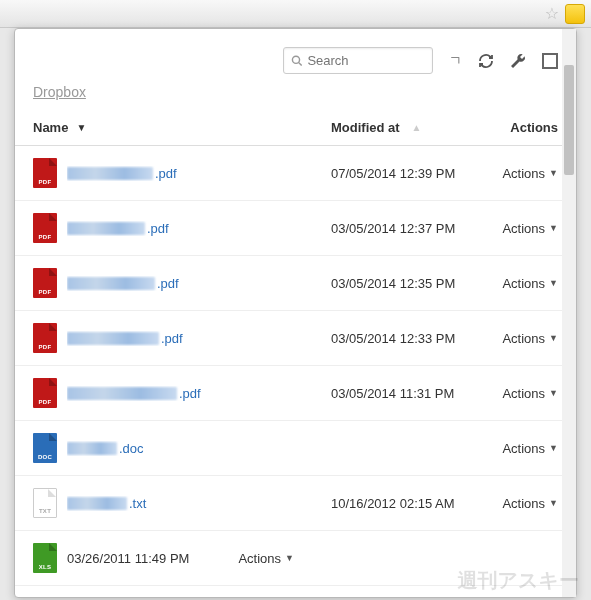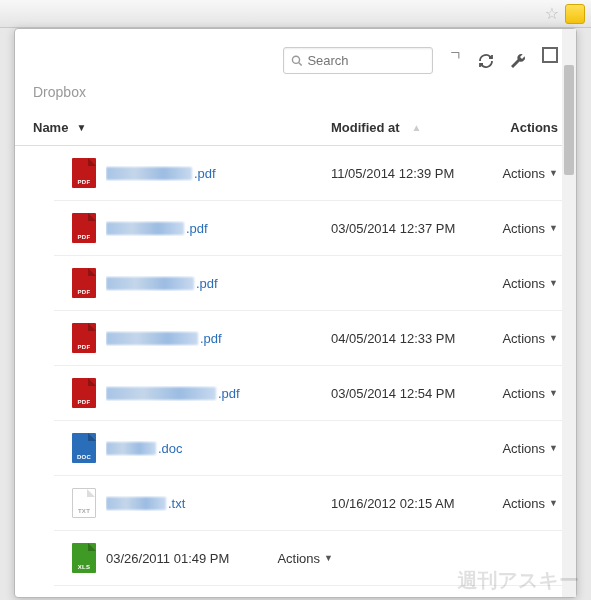--- a/index.html
+++ b/index.html
@@ -36,20 +36,21 @@
   background: #fff;
   border: 1px solid #b8b8b8;
   border-radius: 4px;
   box-shadow: 0 2px 10px rgba(0,0,0,.2);
   display: flex;
   flex-direction: column;
 }
 .toolbar {
   padding: 18px 18px 10px;
   display: flex;
+  align-items: center;
   justify-content: flex-end;
   gap: 16px;
 }
 .search-box {
   flex: 0 0 150px;
   border: 1px solid #ccc;
   border-radius: 3px;
   box-shadow: inset 0 1px 2px rgba(0,0,0,.08);
   padding: 5px 7px;
   display: flex;
@@ -71,20 +72,21 @@
 }
 .tool-icon svg { width: 16px; height: 16px; }
 .square-icon {
   width: 16px; height: 16px;
   border: 2px solid #666;
 }
 .breadcrumb {
   padding: 0 18px 10px;
   color: #999;
   font-size: 14px;
+  text-decoration: underline;
 }
 .table-header {
   display: flex;
   padding: 10px 18px;
   border-bottom: 1px solid #ddd;
   font-weight: 700;
   color: #333;
   font-size: 13px;
 }
 .col-name { flex: 1; display: flex; align-items: center; gap: 8px; }
@@ -95,21 +97,20 @@
 .list {
   flex: 1;
   overflow-y: auto;
 }
 .row {
   display: flex;
   align-items: center;
   padding: 12px 18px;
   border-bottom: 1px solid #eee;
   font-size: 13px;
-  margin-left: 39px;
 }
 .file-icon {
   width: 24px; height: 30px;
   margin-right: 10px;
   position: relative;
   border-radius: 1px;
   flex-shrink: 0;
 }
 .file-icon::before {
   content: "";
@@ -239,21 +240,21 @@
 
   <div class="list" id="file-list">
       <div class="row">
         <div class="file-icon icon-pdf">
           <span class="file-label">PDF</span>
         </div>
         <div class="filename">
           <span class="blur" style="width:86px"></span>
           <span class="ext-text">.pdf</span>
         </div>
-        <div class="mod-cell">11/05/2014 12:39 PM</div>
+        <div class="mod-cell">07/05/2014 12:39 PM</div>
         <div class="actions-cell">
           <span>Actions</span>
           <span class="dd-caret">▼</span>
         </div>
       </div>
       <div class="row">
         <div class="file-icon icon-pdf">
           <span class="file-label">PDF</span>
         </div>
         <div class="filename">
@@ -267,48 +268,49 @@
         </div>
       </div>
       <div class="row">
         <div class="file-icon icon-pdf">
           <span class="file-label">PDF</span>
         </div>
         <div class="filename">
           <span class="blur" style="width:88px"></span>
           <span class="ext-text">.pdf</span>
         </div>
+        <div class="mod-cell">03/05/2014 12:35 PM</div>
         <div class="actions-cell">
           <span>Actions</span>
           <span class="dd-caret">▼</span>
         </div>
       </div>
       <div class="row">
         <div class="file-icon icon-pdf">
           <span class="file-label">PDF</span>
         </div>
         <div class="filename">
           <span class="blur" style="width:92px"></span>
           <span class="ext-text">.pdf</span>
         </div>
-        <div class="mod-cell">04/05/2014 12:33 PM</div>
+        <div class="mod-cell">03/05/2014 12:33 PM</div>
         <div class="actions-cell">
           <span>Actions</span>
           <span class="dd-caret">▼</span>
         </div>
       </div>
       <div class="row">
         <div class="file-icon icon-pdf">
           <span class="file-label">PDF</span>
         </div>
         <div class="filename">
           <span class="blur" style="width:110px"></span>
           <span class="ext-text">.pdf</span>
         </div>
-        <div class="mod-cell">03/05/2014 12:54 PM</div>
+        <div class="mod-cell">03/05/2014 11:31 PM</div>
         <div class="actions-cell">
           <span>Actions</span>
           <span class="dd-caret">▼</span>
         </div>
       </div>
       <div class="row">
         <div class="file-icon icon-doc">
           <span class="file-label">DOC</span>
         </div>
         <div class="filename">
@@ -331,21 +333,21 @@
         <div class="mod-cell">10/16/2012 02:15 AM</div>
         <div class="actions-cell">
           <span>Actions</span>
           <span class="dd-caret">▼</span>
         </div>
       </div>
       <div class="row">
         <div class="file-icon icon-xls">
           <span class="file-label">XLS</span>
         </div>
-        <div class="mod-cell">03/26/2011 01:49 PM</div>
+        <div class="mod-cell">03/26/2011 11:49 PM</div>
         <div class="actions-cell">
           <span>Actions</span>
           <span class="dd-caret">▼</span>
         </div>
       </div>
       <div class="row"></div>
     </div>
 </div>
 
 <div class="watermark">週刊アスキー</div>

